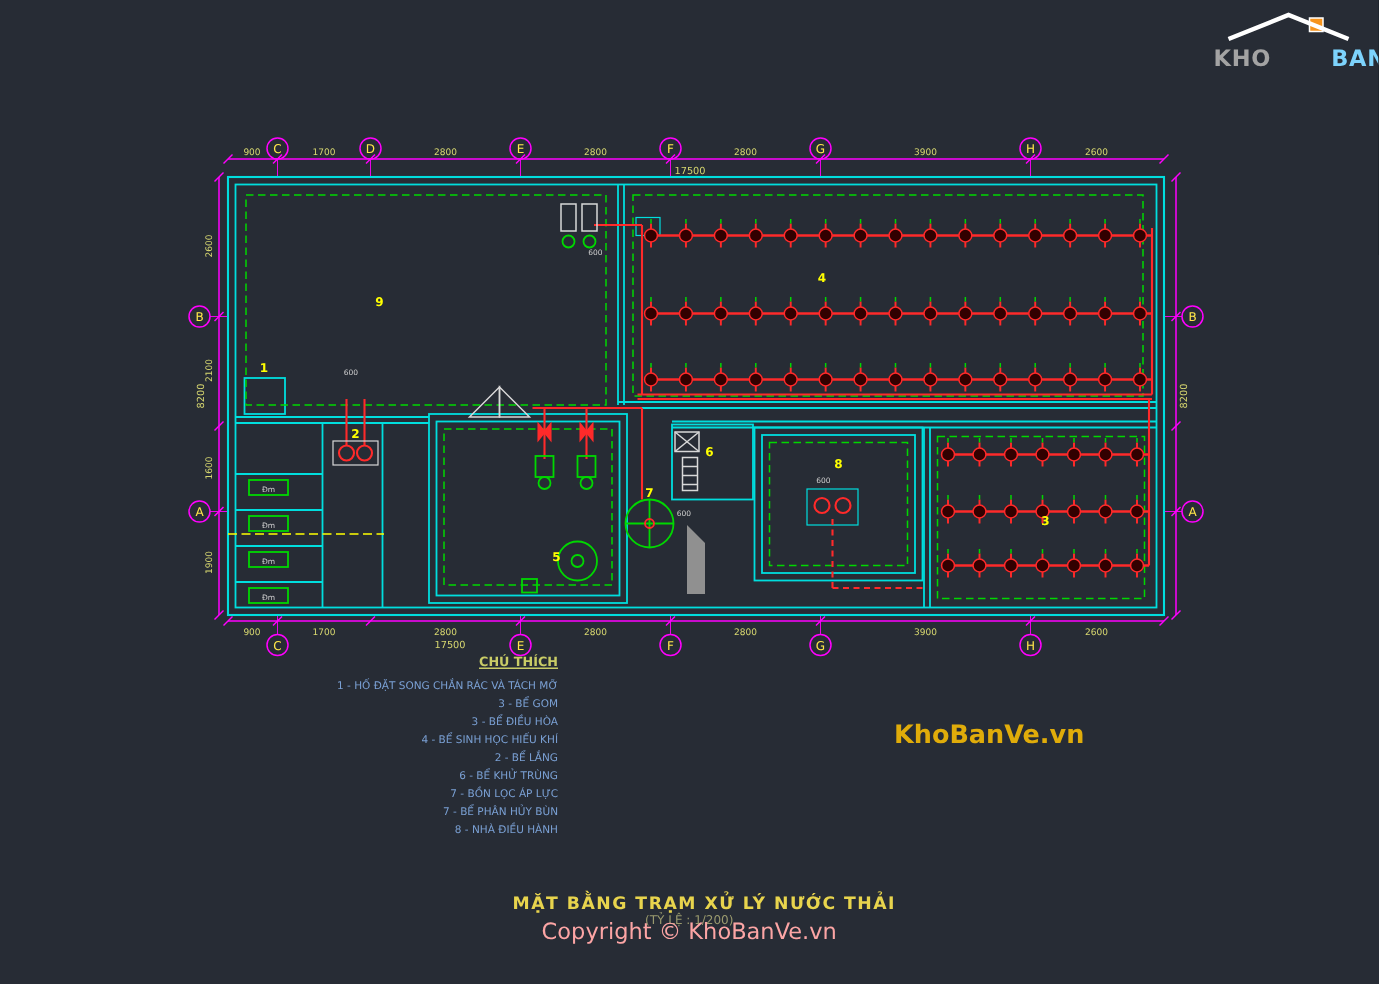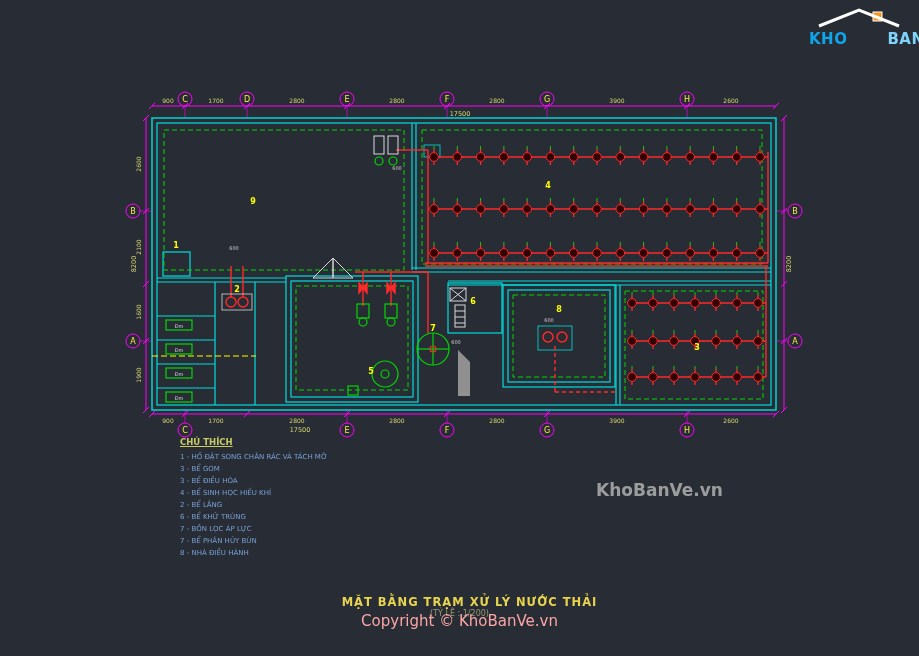--- a/index.html
+++ b/index.html
@@ -1,28 +1,28 @@
 <!DOCTYPE html>
 <html><head>
 <meta charset="utf-8">
 <style>
   html,body{margin:0;padding:0;background:#1d2128;}
   .stage{position:relative;width:919px;height:656px;background:#272c35;overflow:hidden;
          font-family:"DejaVu Sans",sans-serif;}
   svg text{font-family:"DejaVu Sans",sans-serif;}
   .logo{position:absolute;top:8px;right:10px;width:100px;text-align:center;cursor:pointer;}
   .logo-text{font-weight:bold;font-size:15px;letter-spacing:.5px;line-height:14px;}
-  .logo-kho{color:#0ea5e9;}
+  .logo-kho{color:#a3a3a3;}
   .logo-banve{color:#7dd3fc;margin-left:40px;}
-  .watermark-center{position:absolute;left:596px;top:480px;font-size:17px;font-weight:bold;color:#a3a3a3;opacity:.95;}
+  .watermark-center{position:absolute;left:596px;top:480px;font-size:17px;font-weight:bold;color:#eab308;opacity:.95;}
   .title{position:absolute;left:0;right:0;top:595px;text-align:center;color:#e8d44d;font-weight:bold;
          font-size:11.5px;letter-spacing:1px;padding-left:20px;}
   .subtitle{position:absolute;left:0;right:0;top:609px;text-align:center;color:#9a9a6e;font-size:8px;}
   .copyright{position:absolute;left:0;right:0;top:612px;text-align:center;color:#fca5a5;font-size:15px;}
-  .legend{position:absolute;left:180px;top:436px;color:#7aa0d4;font-size:7px;line-height:12px;}
+  .legend{position:absolute;left:190px;top:436px;color:#7aa0d4;font-size:7px;line-height:12px;text-align:right;}
   .legend-heading{color:#c9cc66;font-size:8.5px;font-weight:bold;text-decoration:underline;margin-bottom:3px;}
   .legend-cols{display:flex;flex-direction:column;}
   .legend-col-1{width:182px;}
 </style>
 </head>
 <body>
 
 <div class="stage">
 
   

